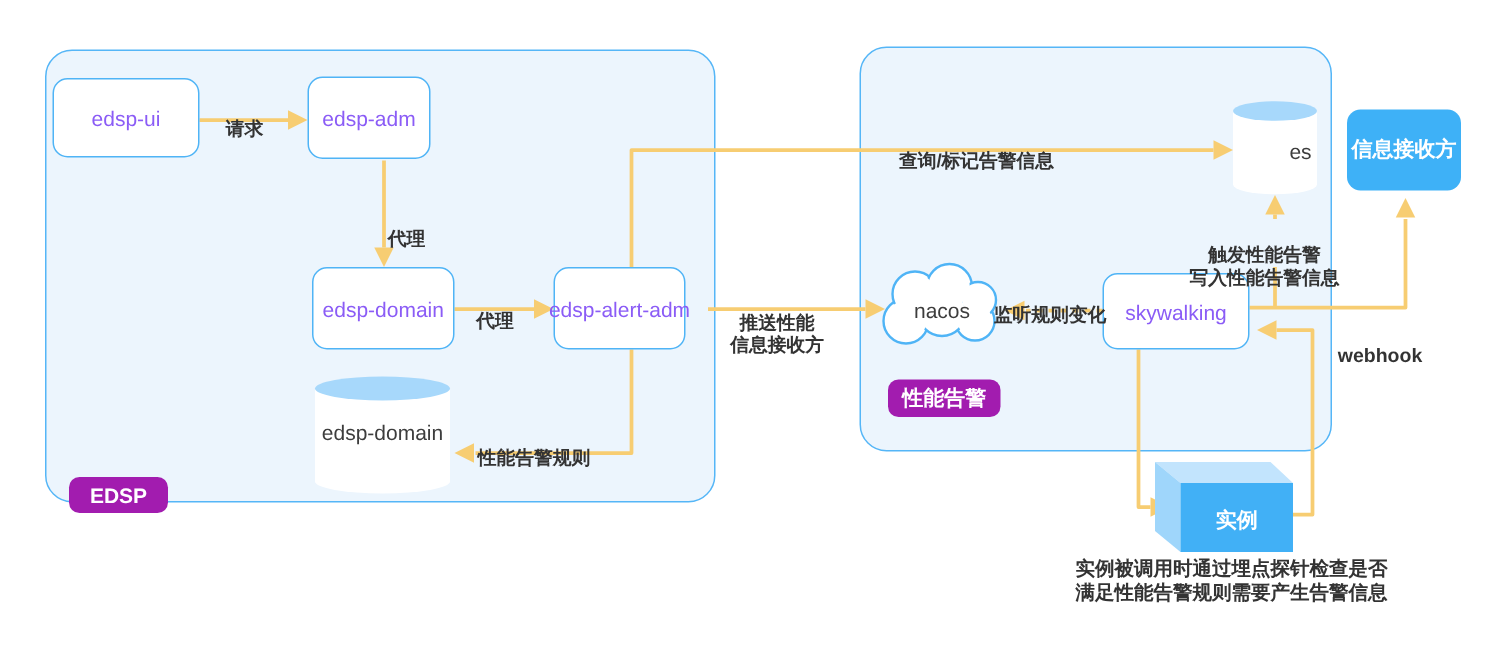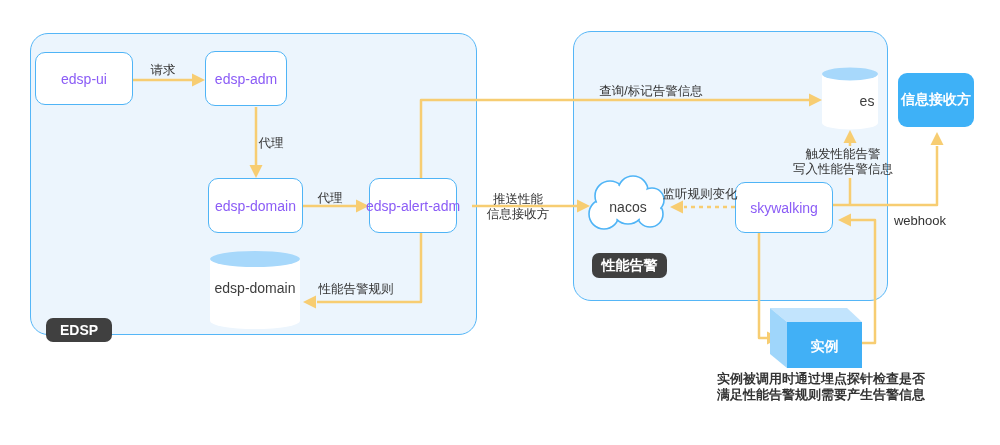--- a/index.html
+++ b/index.html
@@ -10,38 +10,38 @@
   .container-box{
     position:absolute;background:#ECF5FD;border:1.5px solid #55B6F7;border-radius:18px;
   }
   .svg-layer{position:absolute;left:0;top:0;width:1000px;height:445px;}
   .node{
     position:absolute;background:#ffffff;border:1.5px solid #4FB4F6;border-radius:10px;
     display:flex;align-items:center;justify-content:center;
     font-size:14px;color:#8b5cf6;white-space:nowrap;box-sizing:border-box;
   }
   .badge{
-    position:absolute;background:#404040;color:#ffffff;font-weight:bold;font-size:14px;
+    position:absolute;background:#a21caf;color:#ffffff;font-weight:bold;font-size:14px;
     border-radius:7px;display:flex;align-items:center;justify-content:center;
     white-space:nowrap;box-sizing:border-box;
   }
   .solid-node{
     position:absolute;background:#3EB1F7;color:#ffffff;font-weight:bold;font-size:14px;
     border-radius:9px;display:flex;align-items:center;justify-content:center;
     white-space:nowrap;box-sizing:border-box;
   }
   .shape-label{
     position:absolute;font-size:14px;color:#3D3D3D;text-align:center;white-space:nowrap;
   }
   .cube-label{
     position:absolute;font-size:14px;font-weight:bold;color:#ffffff;text-align:center;white-space:nowrap;
   }
   .elabel{
-    position:absolute;font-size:12.5px;font-weight:normal;color:#333333;
-    white-space:nowrap;transform:translateX(-50%);
+    position:absolute;font-size:12.5px;font-weight:bold;color:#333333;
+    white-space:nowrap;transform:translateX(-50%);margin-top:16px;
   }
   .elabel.multi{text-align:center;line-height:15px;}
   .caption{
     position:absolute;font-size:13px;font-weight:bold;color:#333333;
     text-align:center;line-height:15.5px;white-space:nowrap;transform:translateX(-50%);
   }
 </style>
 </head>
 <body>
 

